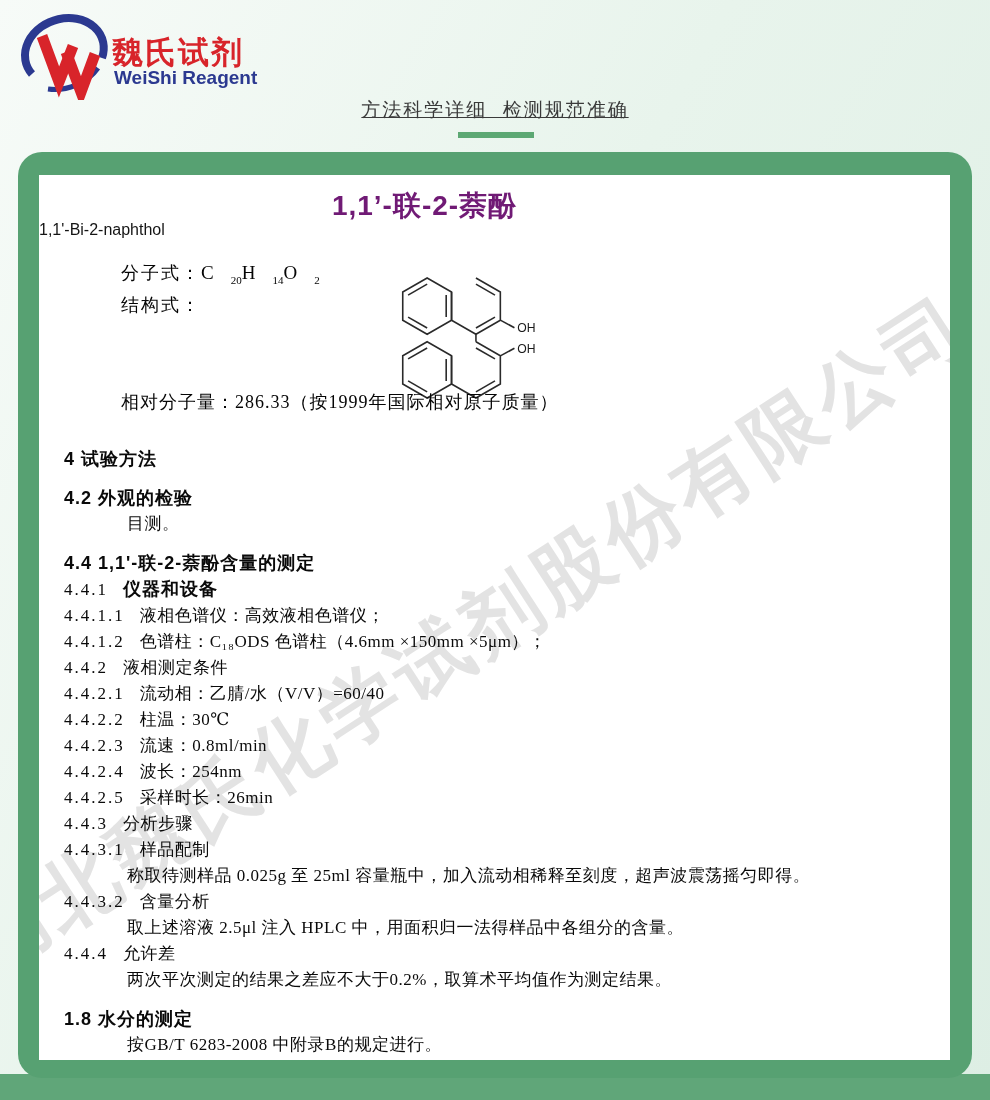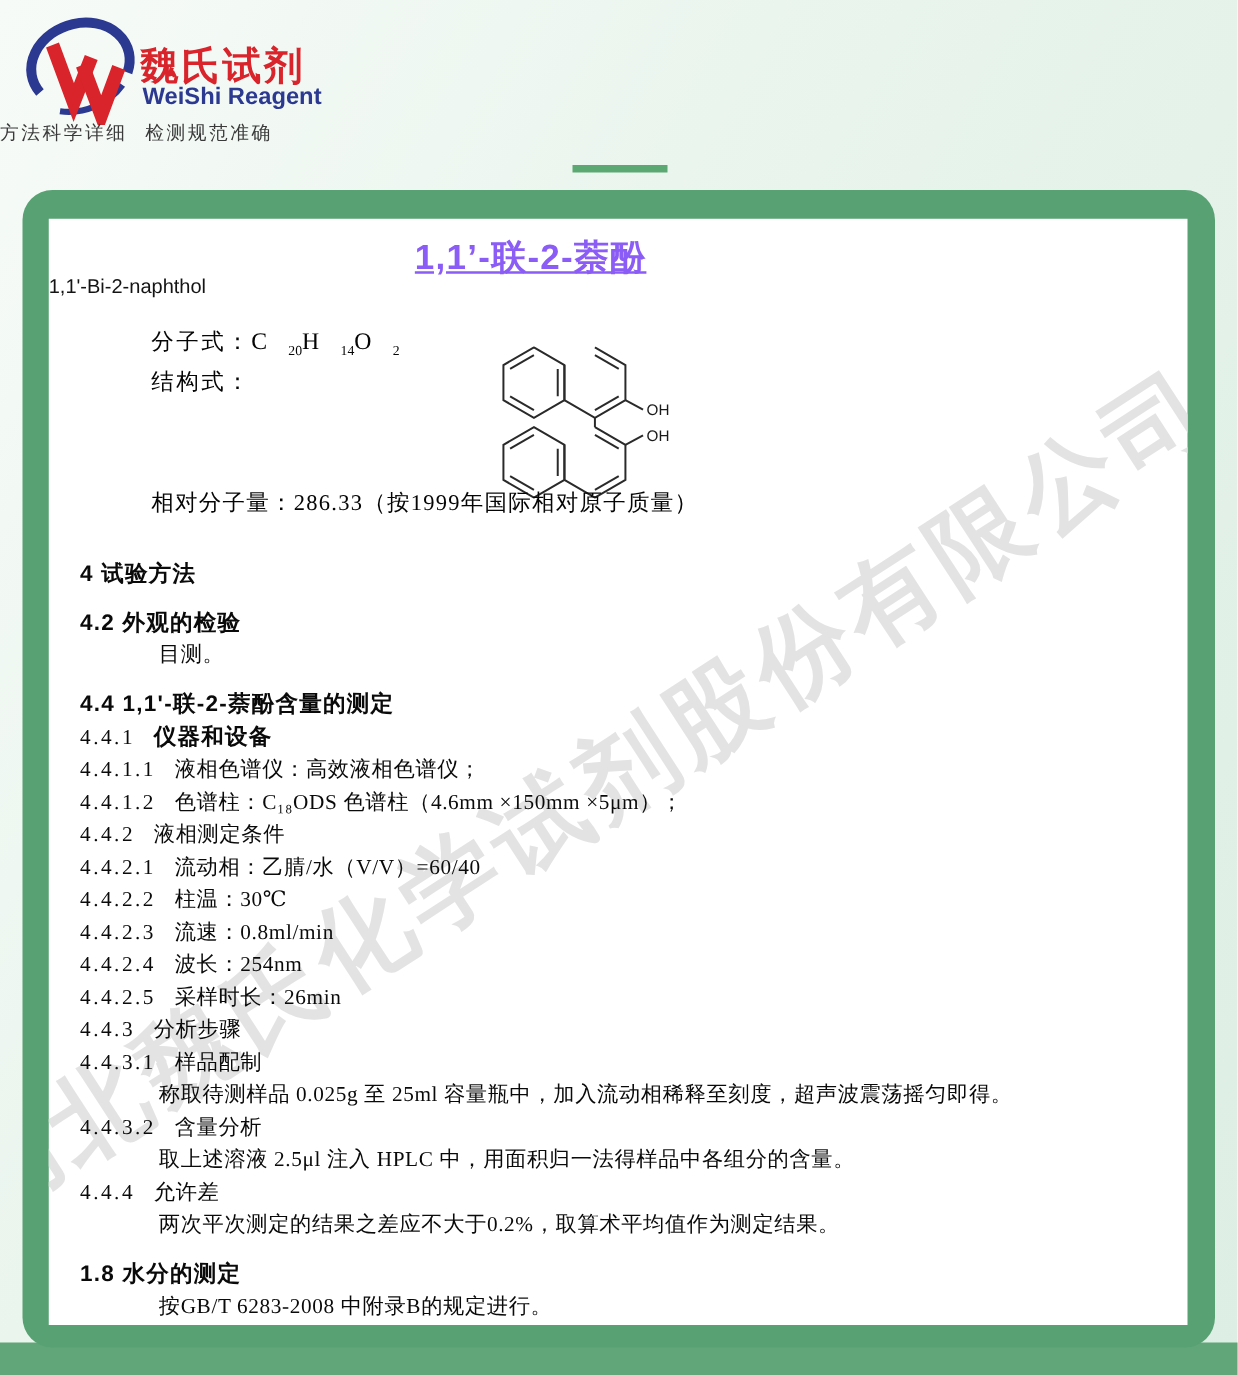--- a/index.html
+++ b/index.html
@@ -13,39 +13,39 @@
   .logo{position:absolute;left:18px;top:12px;width:240px;height:92px;}
   .logo svg{position:absolute;left:0;top:0;}
   .brand-cn{position:absolute;left:94px;top:20px;font-size:31px;font-weight:700;
             color:#d8242a;letter-spacing:2px;white-space:nowrap;}
   .brand-en{position:absolute;left:96px;top:55px;font-size:19px;font-weight:600;
             color:#2b3990;white-space:nowrap;}
   .main-title{position:absolute;left:0;top:22px;width:990px;text-align:center;
               font-size:41px;letter-spacing:3px;white-space:nowrap;}
   .t-light{color:#85bc96;font-weight:500;}
   .t-bold{color:#55a271;font-weight:800;}
-  .subtitle{position:absolute;left:0;top:97px;width:990px;
-            font-size:15px;color:#3a3a3a;letter-spacing:2px;word-spacing:8px;}
+  .subtitle{position:absolute;left:0;top:97px;width:990px;text-align:center;
+            font-size:19px;color:#3a3a3a;letter-spacing:2px;word-spacing:8px;text-decoration:underline;}
   .subtitle-bar{position:absolute;left:458px;top:132px;width:76px;height:6px;background:#5ca873;}
 
   
   .bottom-strip{position:absolute;left:0;top:1074px;width:990px;height:26px;background:#60a679;}
   .green-panel{position:absolute;left:18px;top:152px;width:954px;height:926px;
                background:#57a172;border-radius:24px;}
   .card{position:absolute;left:39px;top:175px;width:911px;height:885px;background:#ffffff;
         overflow:hidden;}
   .card > *{position:relative;z-index:1;}
   .watermark{position:absolute;left:430px;top:462px;z-index:0;white-space:nowrap;
              font-size:78px;font-weight:700;letter-spacing:6px;color:#e3e3e3;
              transform:translate(-50%,-50%) rotate(-33deg);}
 
   
   .doc-serif{font-family:"Liberation Serif","DejaVu Serif",serif;}
   .doc-title{position:absolute;left:0;top:12px;width:771px;text-align:center;
-             font-size:28px;font-weight:700;color:#8b5cf6;letter-spacing:1px;text-decoration:underline;}
+             font-size:28px;font-weight:700;color:#701a75;letter-spacing:1px;}
   .doc-title-en{position:absolute;left:0;top:46px;width:967px;
                 font-size:16px;color:#141414;}
   .formula-row{position:absolute;left:82px;top:86px;font-size:18px;color:#050505;}
   .formula-row .flabel{letter-spacing:2px;}
   .formula{font-family:"Liberation Serif","DejaVu Serif",serif;font-size:19px;}
   .formula sub{font-size:11px;margin-left:17px;}
   .structure-label{position:absolute;left:82px;top:118px;font-size:18px;color:#050505;
                    letter-spacing:2px;}
   .structure{position:absolute;left:356px;top:102px;}
   .structure path,.structure line{stroke:#2a2a2a;stroke-width:1.7;fill:none;}

